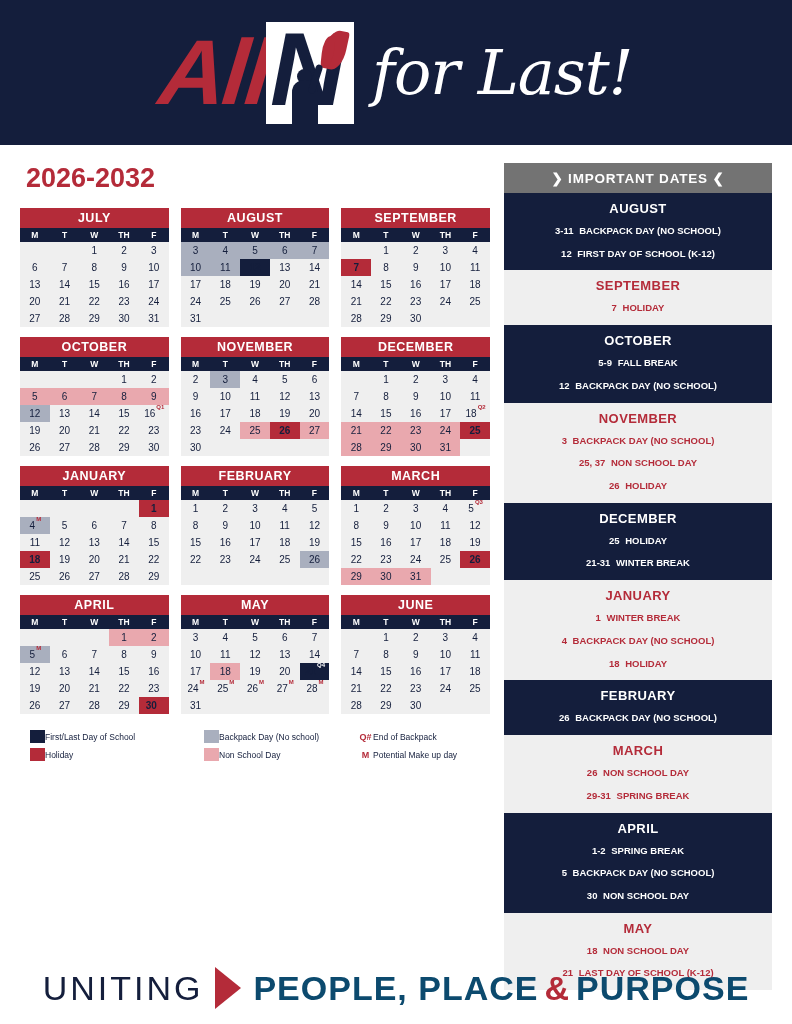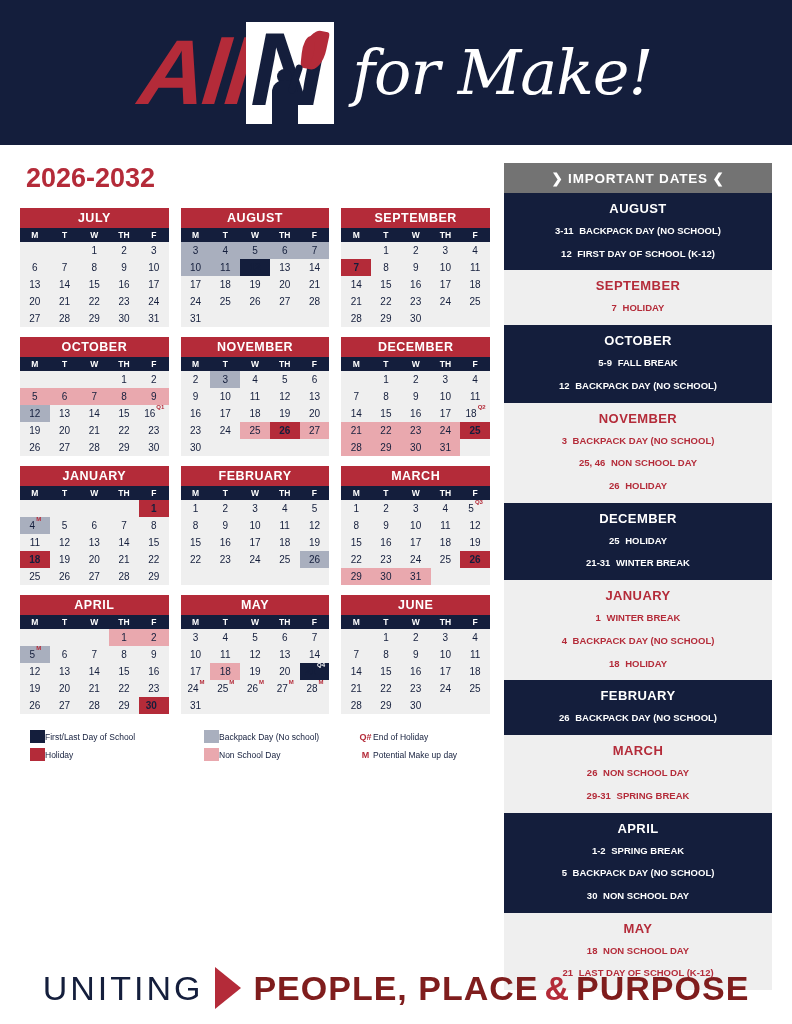--- a/index.html
+++ b/index.html
@@ -205,40 +205,40 @@
     letter-spacing: 3px;
   }
   .ft-arrow {
     width: 0; height: 0;
     border-top: 21px solid transparent;
     border-bottom: 21px solid transparent;
     border-left: 26px solid #B42B39;
     margin: 0 6px;
   }
   .ft-rest {
-    font-size: 34px; font-weight: bold; color: #7f1d1d;
+    font-size: 34px; font-weight: bold; color: #0c4a6e;
     letter-spacing: 1px;
   }
   .ft-amp { color: #B42B39; }
 </style>
 </head>
 <body>
 
 <div class="banner">
   <div class="logo-wrap">
     <span class="logo-all">All</span>
     <span class="logo-n-block">
       <span class="nletter">N</span>
       <span class="flame"></span>
       <span class="flame2"></span>
       <span class="head"></span>
       <span class="person"></span>
       <span class="arm"></span>
     </span>
-    <span class="logo-script">for Make!</span>
+    <span class="logo-script">for Last!</span>
   </div>
 </div>
 
 <div class="content">
 
   <div class="left-col">
     <div class="title-row">
       <span class="title-years">2026-2032</span>
     </div>
 
@@ -861,21 +861,21 @@
         <div class="legend-item">
           <span class="sw navy"></span>
           <span>First/Last Day of School</span>
         </div>
         <div class="legend-item">
           <span class="sw gray"></span>
           <span>Backpack Day (No school)</span>
         </div>
         <div class="legend-item">
           <span class="sw-txt">Q#</span>
-          <span>End of Holiday</span>
+          <span>End of Backpack</span>
         </div>
         <div class="legend-item">
           <span class="sw red"></span>
           <span>Holiday</span>
         </div>
         <div class="legend-item">
           <span class="sw pink"></span>
           <span>Non School Day</span>
         </div>
         <div class="legend-item">
@@ -898,21 +898,21 @@
           <div class="imp-line"><span class="d">7</span> <span>HOLIDAY</span></div>
         </div>
         <div class="imp-block navy">
           <div class="imp-month">OCTOBER</div>
           <div class="imp-line"><span class="d">5-9</span> <span>FALL BREAK</span></div>
           <div class="imp-line"><span class="d">12</span> <span>BACKPACK DAY (NO SCHOOL)</span></div>
         </div>
         <div class="imp-block light">
           <div class="imp-month">NOVEMBER</div>
           <div class="imp-line"><span class="d">3</span> <span>BACKPACK DAY (NO SCHOOL)</span></div>
-          <div class="imp-line"><span class="d">25, 46</span> <span>NON SCHOOL DAY</span></div>
+          <div class="imp-line"><span class="d">25, 37</span> <span>NON SCHOOL DAY</span></div>
           <div class="imp-line"><span class="d">26</span> <span>HOLIDAY</span></div>
         </div>
         <div class="imp-block navy">
           <div class="imp-month">DECEMBER</div>
           <div class="imp-line"><span class="d">25</span> <span>HOLIDAY</span></div>
           <div class="imp-line"><span class="d">21-31</span> <span>WINTER BREAK</span></div>
         </div>
         <div class="imp-block light">
           <div class="imp-month">JANUARY</div>
           <div class="imp-line"><span class="d">1</span> <span>WINTER BREAK</span></div>

